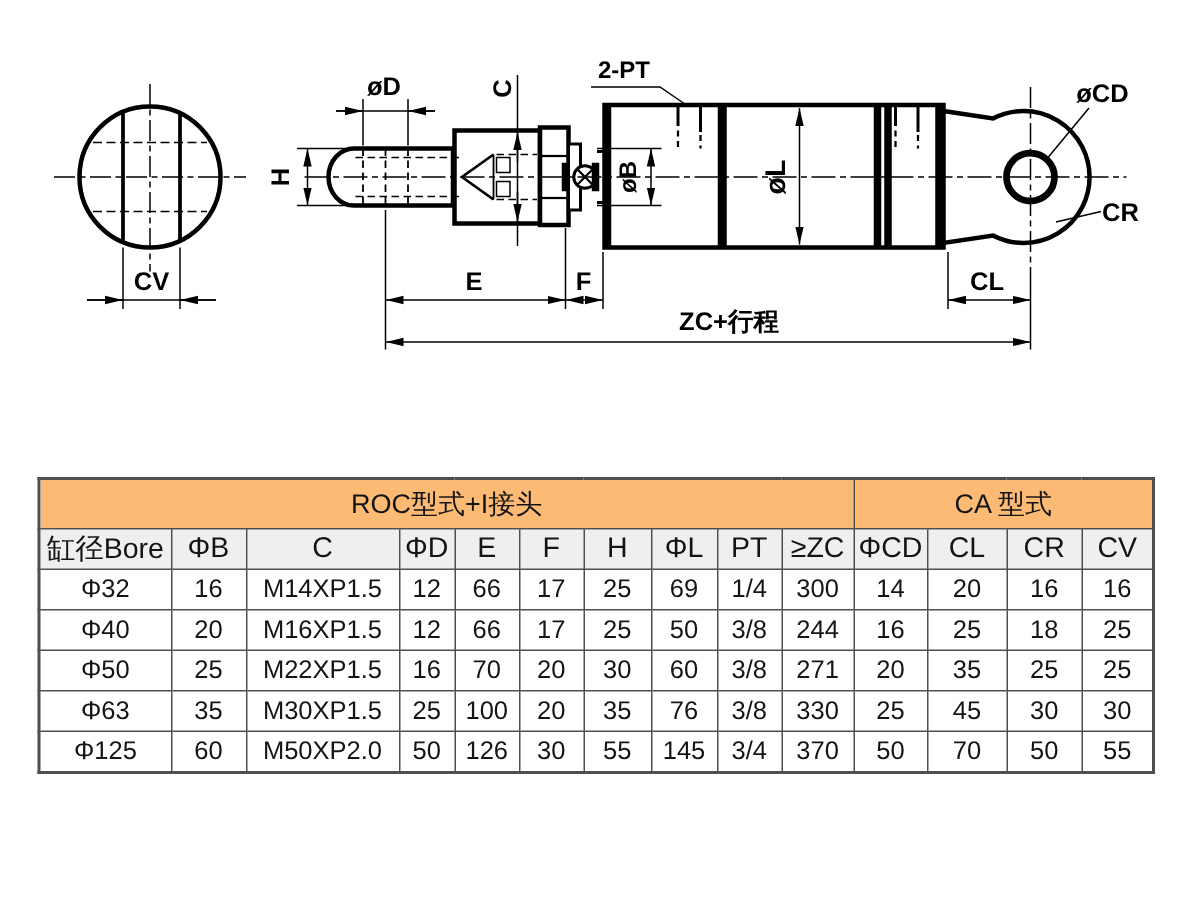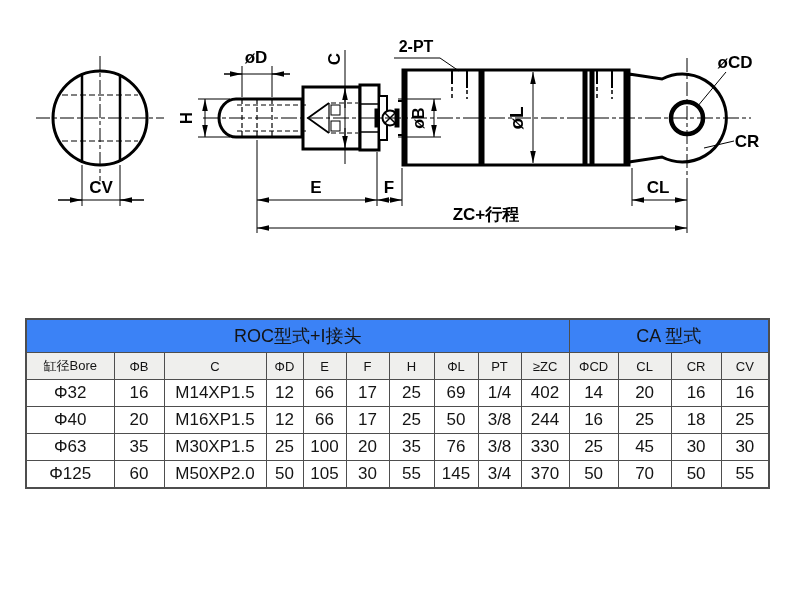--- a/index.html
+++ b/index.html
@@ -13,22 +13,22 @@
   .dim-lg{font:bold 19px "Liberation Sans",sans-serif;}
   .spec{
     position:absolute;left:25px;top:318px;width:740px;
     border-collapse:collapse;table-layout:fixed;
     border:2px solid #4e4e4e;background:#fff;
   }
   .spec th,.spec td{
     border:1px solid #4e4e4e;text-align:center;vertical-align:middle;
     padding:0;color:#141414;overflow:hidden;white-space:nowrap;
   }
-  .gh th{height:32px;background:#3b82f6;font-size:18px;font-weight:normal;margin-left:45px;}
-  .ch th{height:26px;background:#efefed;font-size:13px;font-weight:normal;}
+  .gh th{height:32px;background:#fdba74;font-size:18px;font-weight:normal;margin-left:45px;}
+  .ch th{height:26px;background:#efefed;font-size:19px;font-weight:normal;}
   .spec td{height:26px;font-size:17px;background:#fff;}
 </style>
 </head>
 <body>
 
 
 
 <svg width="790" height="300" viewBox="0 0 790 300" xmlns="http://www.w3.org/2000/svg">
   <defs>
     <marker id="arr" viewBox="0 0 12 8" markerWidth="12" markerHeight="8" refX="12" refY="4" orient="auto-start-reverse" markerUnits="userSpaceOnUse">
@@ -208,21 +208,21 @@
       <tr>
         <td>Φ32</td>
         <td>16</td>
         <td>M14XP1.5</td>
         <td>12</td>
         <td>66</td>
         <td>17</td>
         <td>25</td>
         <td>69</td>
         <td>1/4</td>
-        <td>402</td>
+        <td>300</td>
         <td>14</td>
         <td>20</td>
         <td>16</td>
         <td>16</td>
       </tr>
       <tr>
         <td>Φ40</td>
         <td>20</td>
         <td>M16XP1.5</td>
         <td>12</td>
@@ -231,41 +231,57 @@
         <td>25</td>
         <td>50</td>
         <td>3/8</td>
         <td>244</td>
         <td>16</td>
         <td>25</td>
         <td>18</td>
         <td>25</td>
       </tr>
       <tr>
+        <td>Φ50</td>
+        <td>25</td>
+        <td>M22XP1.5</td>
+        <td>16</td>
+        <td>70</td>
+        <td>20</td>
+        <td>30</td>
+        <td>60</td>
+        <td>3/8</td>
+        <td>271</td>
+        <td>20</td>
+        <td>35</td>
+        <td>25</td>
+        <td>25</td>
+      </tr>
+      <tr>
         <td>Φ63</td>
         <td>35</td>
         <td>M30XP1.5</td>
         <td>25</td>
         <td>100</td>
         <td>20</td>
         <td>35</td>
         <td>76</td>
         <td>3/8</td>
         <td>330</td>
         <td>25</td>
         <td>45</td>
         <td>30</td>
         <td>30</td>
       </tr>
       <tr>
         <td>Φ125</td>
         <td>60</td>
         <td>M50XP2.0</td>
         <td>50</td>
-        <td>105</td>
+        <td>126</td>
         <td>30</td>
         <td>55</td>
         <td>145</td>
         <td>3/4</td>
         <td>370</td>
         <td>50</td>
         <td>70</td>
         <td>50</td>
         <td>55</td>
       </tr>

